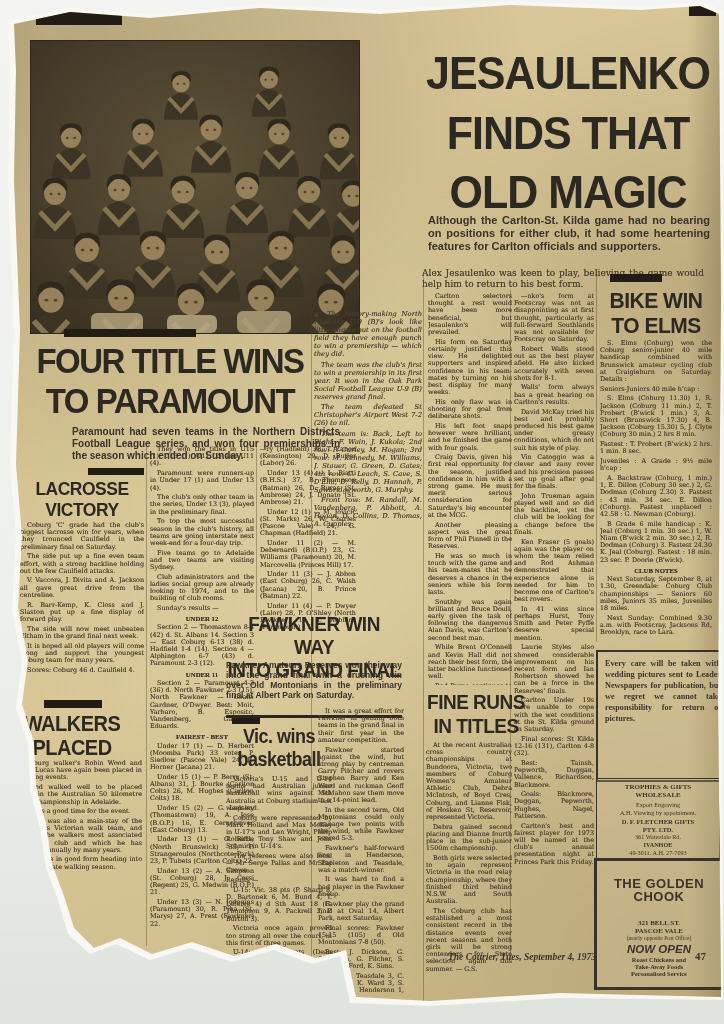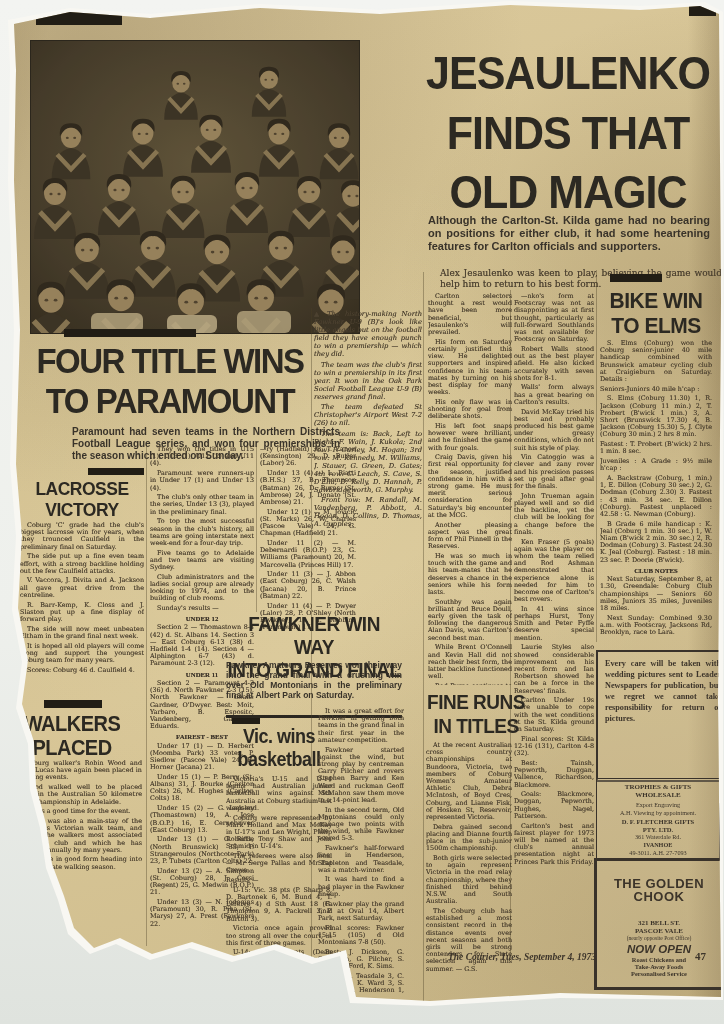--- a/index.html
+++ b/index.html
@@ -99,21 +99,21 @@
         <rect width="328" height="292" fill="#6b5b3d" opacity=".18"></rect>
       </svg>
     </div>
 
     <div class="t-head" style="left:426px;top:44px;width:284px;font-size:43px;line-height:55px;">
       <div>JESAULENKO</div>
       <div>FINDS THAT</div>
       <div>OLD MAGIC</div>
     </div>
     <div class="t-sub" style="left:428px;top:214px;width:282px;font-size:11px;line-height:13px;">Although the Carlton-St. Kilda game had no bearing on positions for either club, it had some heartening features for Carlton officials and supporters.</div>
-    <div class="body" style="left:440px;top:268px;width:282px;font-size:9px;line-height:10.5px;">
+    <div class="body" style="left:422px;top:268px;width:282px;font-size:9px;line-height:10.5px;">
       <p class="nores">Alex Jesaulenko was keen to play, believing the game would help him to return to his best form.</p>
     </div>
 
     <div class="body" style="left:428px;top:293px;width:84px;height:392px;overflow:hidden;">
       <p>Carlton selectors thought a rest would have been more beneficial, but Jesaulenko's will prevailed.</p>
       <p>His form on Saturday certainly justified this view. He delighted supporters and inspired confidence in his team-mates by turning on his best display for many weeks.</p>
       <p>His only flaw was in shooting for goal from deliberate shots.</p>
       <p>His left foot snaps however were brilliant, and he finished the game with four goals.</p>
       <p>Craig Davis, given his first real opportunity for the season, justified confidence in him with a strong game. He must merit serious consideration for Saturday's big encounter at the MCG.</p>
       <p>Another pleasing aspect was the great form of Phil Pinnell in the Reserves.</p>

